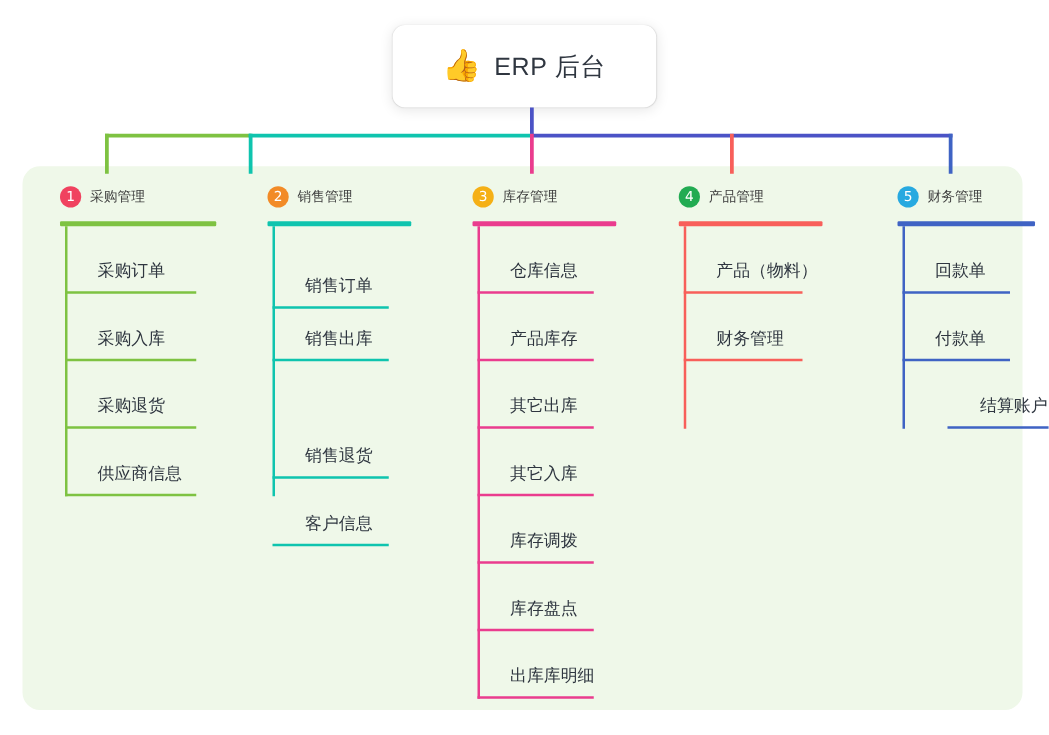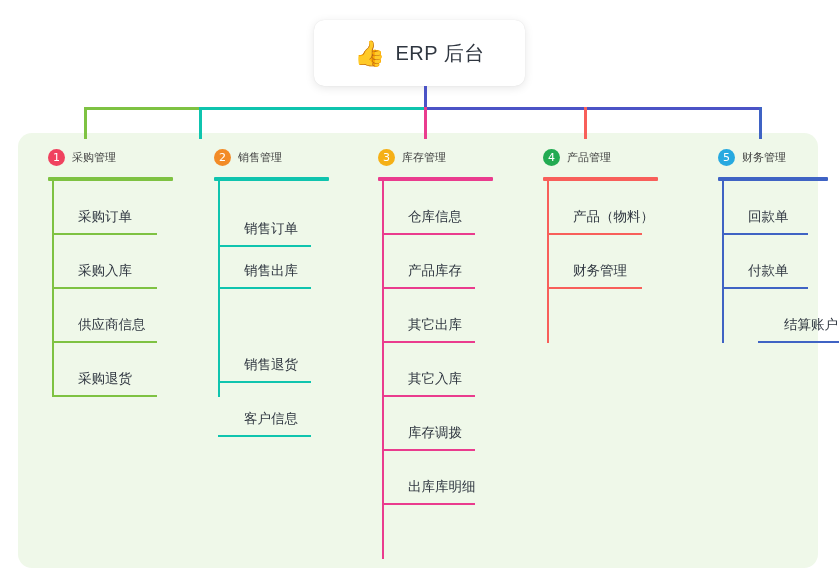--- a/index.html
+++ b/index.html
@@ -164,25 +164,25 @@
       <div class="items">
         <div class="item" style="height: 54px; width: 105px;">
           <span class="item-label">采购订单</span>
           <div class="item-rule" style="width: 105px; background: rgb(126, 194, 66);"></div>
         </div>
         <div class="item" style="height: 54px; width: 105px;">
           <span class="item-label">采购入库</span>
           <div class="item-rule" style="width: 105px; background: rgb(126, 194, 66);"></div>
         </div>
         <div class="item" style="height: 54px; width: 105px;">
+          <span class="item-label">采购退货</span>
+          <div class="item-rule" style="width: 105px; background: rgb(126, 194, 66);"></div>
+        </div>
+        <div class="item" style="height: 54px; width: 105px;">
           <span class="item-label">供应商信息</span>
-          <div class="item-rule" style="width: 105px; background: rgb(126, 194, 66);"></div>
-        </div>
-        <div class="item" style="height: 54px; width: 105px;">
-          <span class="item-label">采购退货</span>
           <div class="item-rule" style="width: 105px; background: rgb(126, 194, 66);"></div>
         </div>
       </div>
     </div>
     <div class="column" style="left: 196px;">
       <div class="col-head">
         <span class="badge" style="background: rgb(242, 139, 39);">2</span>
         <span class="col-title">销售管理</span>
       </div>
       <div class="head-rule" style="width: 115px; background: rgb(15, 196, 174);"></div>
@@ -225,20 +225,24 @@
         <div class="item" style="height: 54px; width: 93px;">
           <span class="item-label">其它出库</span>
           <div class="item-rule" style="width: 93px; background: rgb(234, 60, 142);"></div>
         </div>
         <div class="item" style="height: 54px; width: 93px; text-align: right;">
           <span class="item-label">其它入库</span>
           <div class="item-rule" style="width: 93px; background: rgb(234, 60, 142);"></div>
         </div>
         <div class="item" style="height: 54px; width: 93px;">
           <span class="item-label">库存调拨</span>
+          <div class="item-rule" style="width: 93px; background: rgb(234, 60, 142);"></div>
+        </div>
+        <div class="item" style="height: 54px; width: 93px;">
+          <span class="item-label">库存盘点</span>
           <div class="item-rule" style="width: 93px; background: rgb(234, 60, 142);"></div>
         </div>
         <div class="item" style="height: 54px; width: 93px;">
           <span class="item-label">出库库明细</span>
           <div class="item-rule" style="width: 93px; background: rgb(234, 60, 142);"></div>
         </div>
       </div>
     </div>
     <div class="column" style="left: 525px;">
       <div class="col-head">

